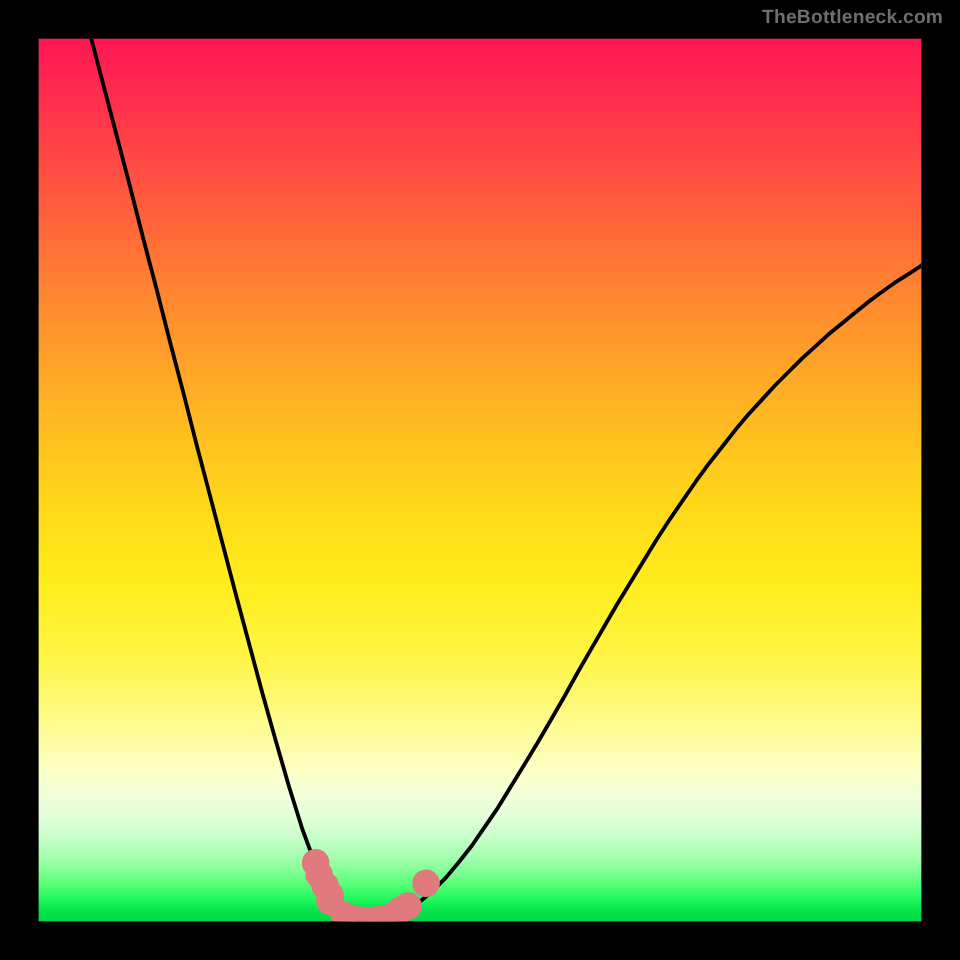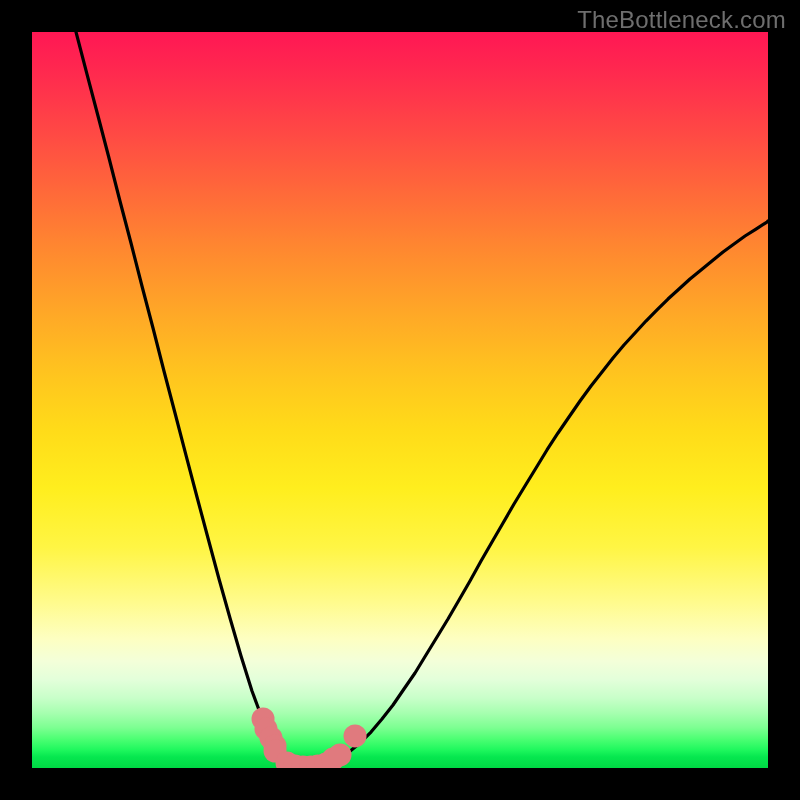--- a/index.html
+++ b/index.html
@@ -15,22 +15,22 @@
     position: relative;
     width: 800px;
     height: 800px;
     background: #000;
   }
   .watermark {
     position: absolute;
     top: 6px;
     right: 14px;
     color: #6e6e6e;
-    font-size: 24px;
-    font-weight: 400;
+    font-size: 16px;
+    font-weight: 700;
     letter-spacing: 0.2px;
     z-index: 20;
     user-select: none;
     text-align: center;
   }
   .plot {
     position: absolute;
     left: 32px;
     top: 32px;
     width: 736px;

